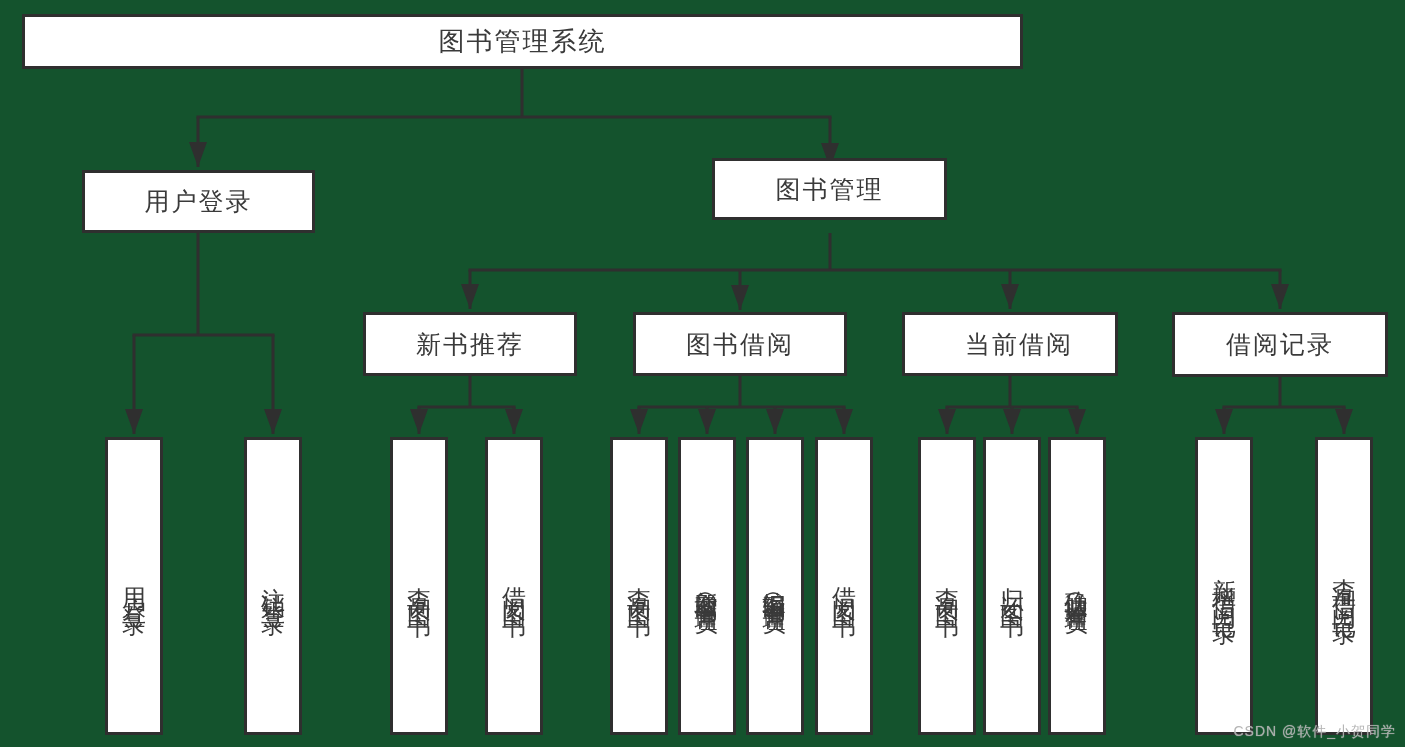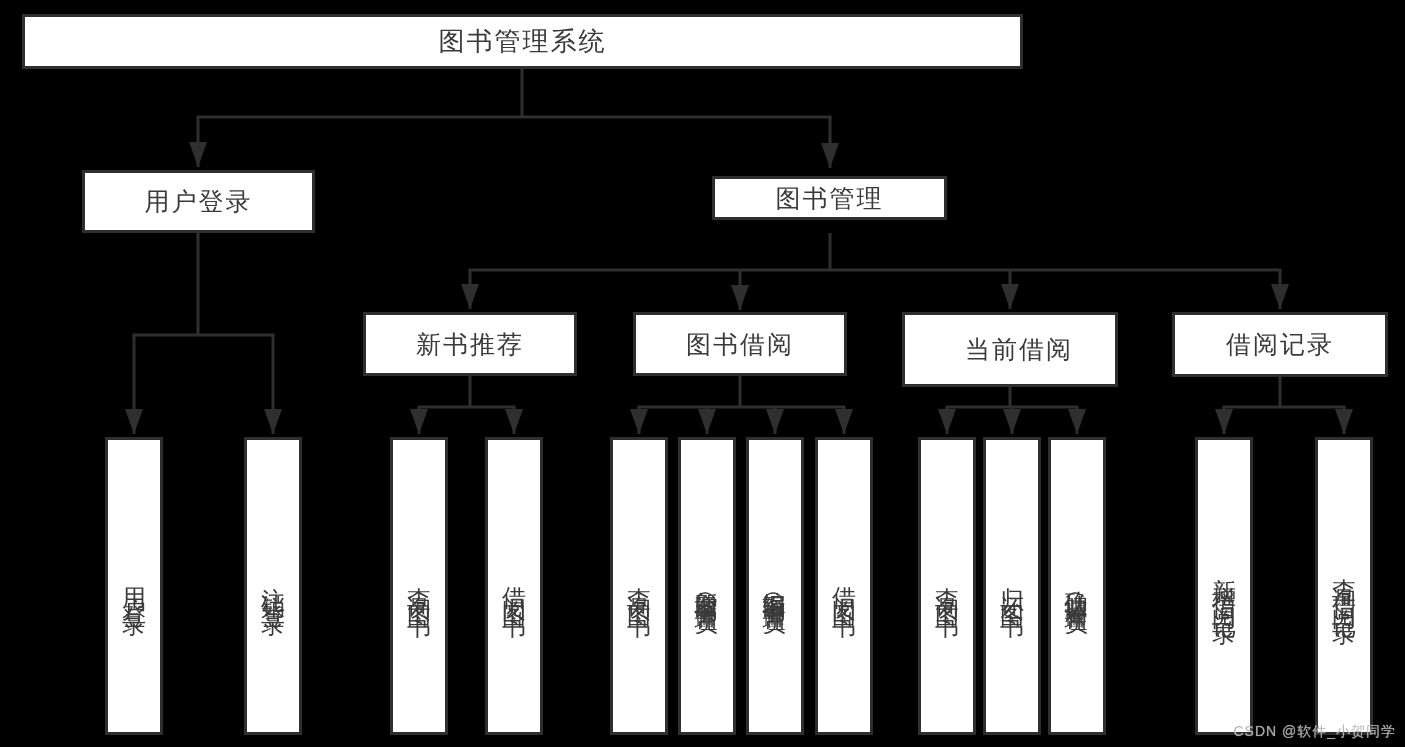--- a/index.html
+++ b/index.html
@@ -5,21 +5,21 @@
   html, body {
     margin: 0;
     padding: 0;
     background: #ffffff;
     font-family: "Liberation Sans", sans-serif;
   }
   .canvas {
     position: relative;
     width: 1405px;
     height: 747px;
-    background: #000000;
+    background: #14532d;
     overflow: hidden;
   }
   .connectors {
     position: absolute;
     left: 0;
     top: 0;
     width: 1405px;
     height: 747px;
     pointer-events: none;
   }
@@ -116,25 +116,25 @@
       <line x1="1280" y1="377" x2="1280" y2="407"></line>
       <line x1="1224" y1="407" x2="1344" y2="407" stroke-linecap="square"></line>
       <line x1="1224" y1="407" x2="1224" y2="434" marker-end="url(#arrow)"></line>
       <line x1="1344" y1="407" x2="1344" y2="434" marker-end="url(#arrow)"></line>
     </g>
   </svg>
 
   <div class="node root h">图书管理系统</div>
 
   <div class="node h" style="left:82px;  top:170px; width:233px; height:63px;">用户登录</div>
-  <div class="node h" style="left:712px; top:176px; width:235px; height:44px;">图书管理</div>
+  <div class="node h" style="left:712px; top:158px; width:235px; height:62px;">图书管理</div>
 
   <div class="node h" style="left:633px;  top:312px; width:214px; height:64px;">图书借阅</div>
   <div class="node h" style="left:363px;  top:312px; width:214px; height:64px;">新书推荐</div>
-  <div class="node h" style="left:902px;  top:312px; width:216px; height:75px;padding-left:18px;">当前借阅</div>
+  <div class="node h" style="left:902px;  top:312px; width:216px; height:64px;padding-left:18px;">当前借阅</div>
   <div class="node h" style="left:1172px; top:312px; width:216px; height:65px;">借阅记录</div>
 
   <div class="node v" style="left:105px;">用户登录</div>
   <div class="node v" style="left:244px;">注销登录</div>
 
   <div class="node v" style="left:390px;">查询图书</div>
   <div class="node v" style="left:485px;">借阅图书</div>
 
   <div class="node v" style="left:610px;">查询图书</div>
   <div class="node v tight" style="left:678px;">新增图书（管理员）</div>

